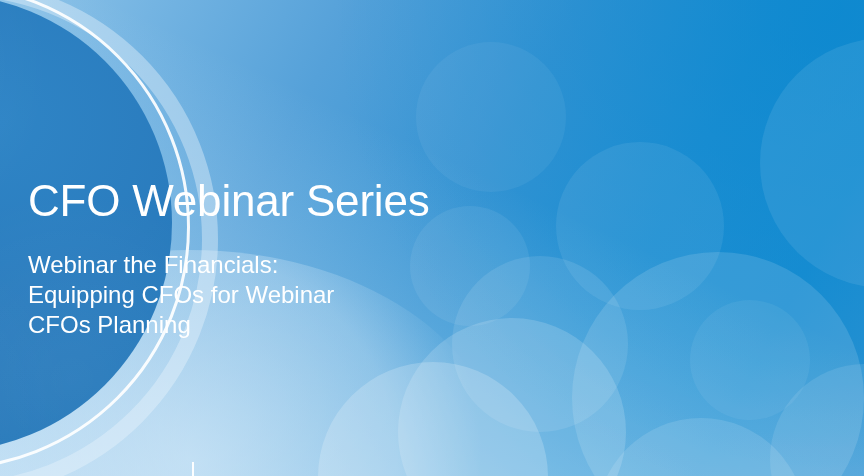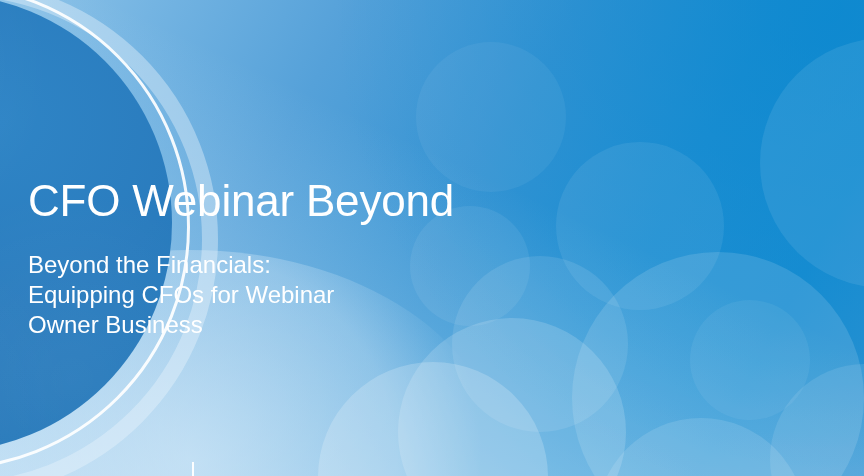--- a/index.html
+++ b/index.html
@@ -195,21 +195,21 @@
 
   <div class="ring-halo"></div>
   <div class="ring"></div>
   <div class="disc">
     <div class="disc-shade"></div>
   </div>
 
   <div class="tick"></div>
 
   <div class="text-block">
-    <h1 class="headline">CFO Webinar Beyond</h1>
+    <h1 class="headline">CFO Webinar Series</h1>
     <p class="subhead">
-      <span class="ln">Beyond the Financials:</span>
+      <span class="ln">Webinar the Financials:</span>
       <span class="ln">Equipping CFOs for Webinar</span>
-      <span class="ln">Owner Business</span>
+      <span class="ln">CFOs Planning</span>
     </p>
   </div>
 
 </div>
 
 </body></html>

